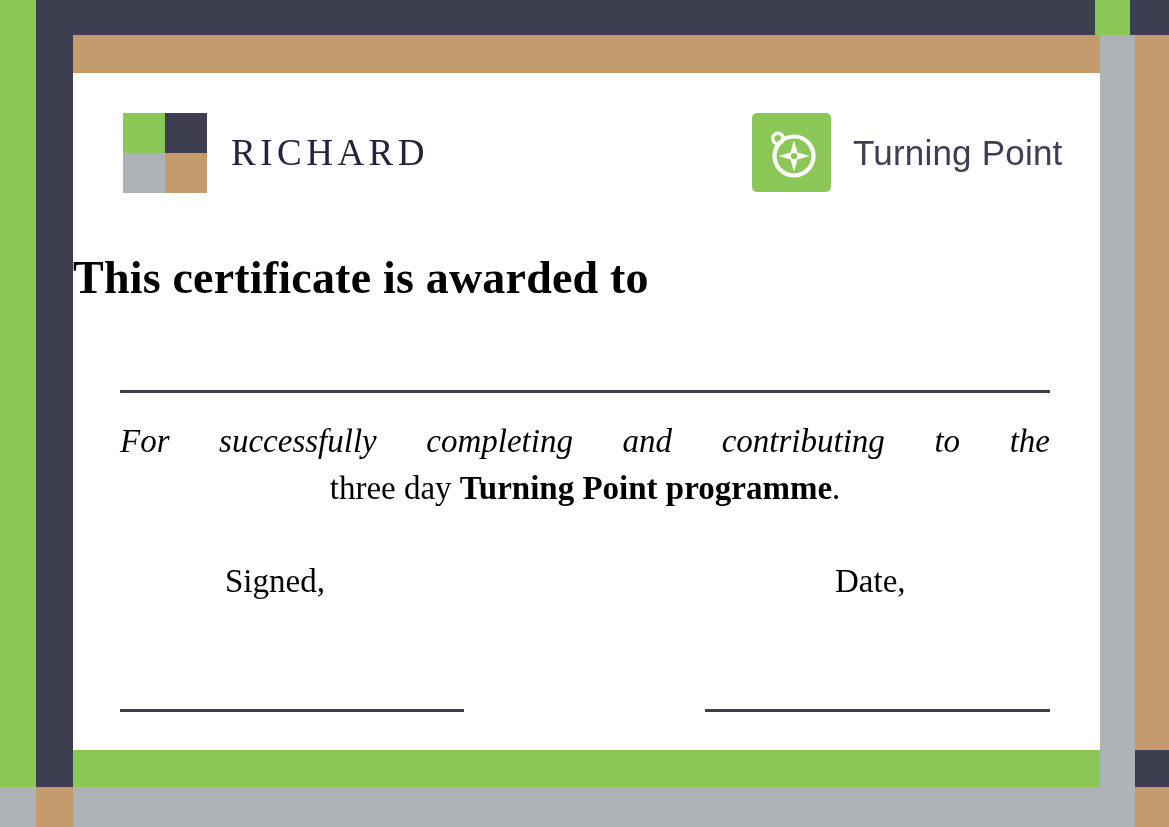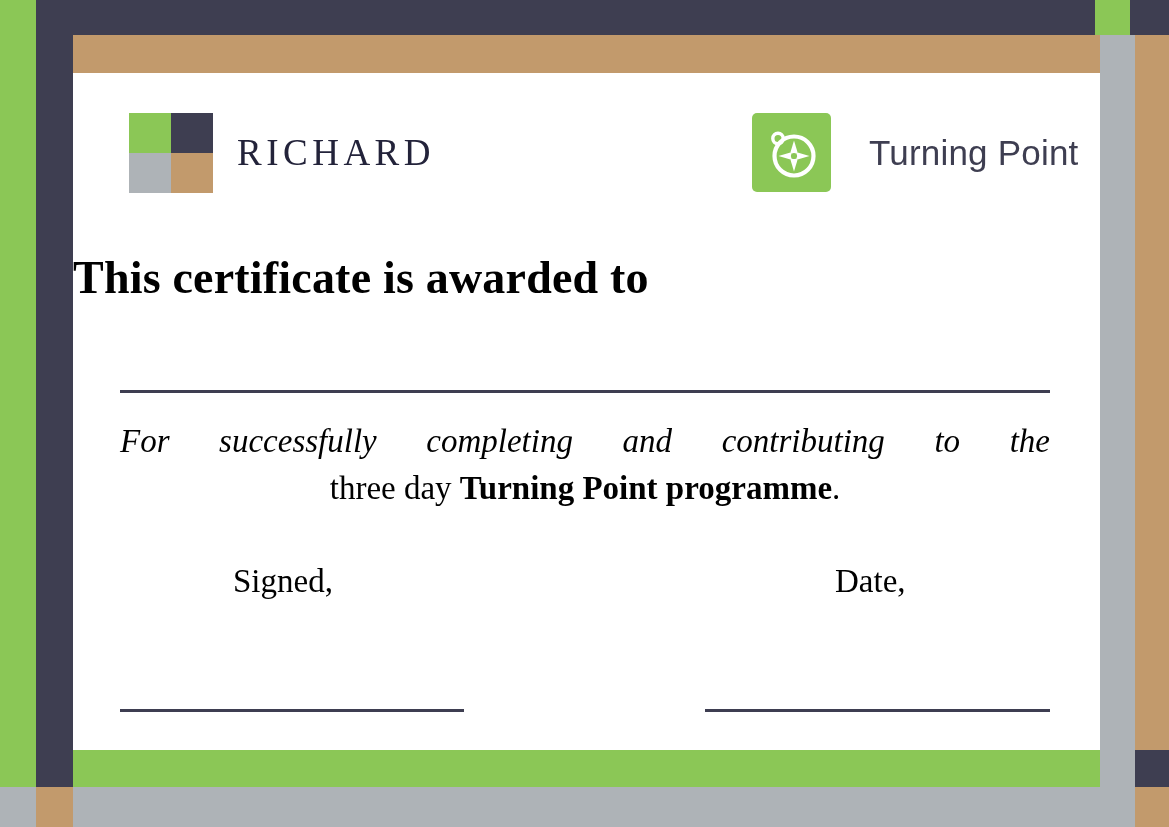--- a/index.html
+++ b/index.html
@@ -53,21 +53,21 @@
     left: 73px;
     top: 73px;
     width: 1027px;
     height: 677px;
     background: #ffffff;
   }
 
   
   .rj-logo {
     position: absolute;
-    left: 56px;
+    left: 50px;
     top: 40px;
     display: flex;
     align-items: center;
   }
   .rj-squares {
     width: 84px;
     height: 80px;
     display: grid;
     grid-template-columns: 1fr 1fr;
     grid-template-rows: 1fr 1fr;
@@ -96,21 +96,20 @@
     margin-left: 7px;
     font-family: "Liberation Serif", serif;
   }
 
   .tp-logo {
     position: absolute;
     left: 679px;
     top: 40px;
     display: flex;
     align-items: center;
-    gap: 16px;
   }
   .tp-badge {
     width: 79px;
     height: 79px;
     background: var(--green);
     border-radius: 5px;
     display: flex;
     align-items: center;
     justify-content: center;
   }
@@ -176,21 +175,21 @@
     top: 490px;
     width: 930px;
     height: 50px;
   }
   .sig-label {
     position: absolute;
     font-family: "Liberation Serif", serif;
     font-size: 33px;
     color: #000000;
   }
-  .sig-label.signed { left: 113px; top: 0; }
+  .sig-label.signed { left: 105px; top: 0; }
   .sig-label.date   { left: 715px; top: 0; }
 
   .sig-line {
     position: absolute;
     height: 3px;
     background: var(--navy);
     top: 636px;
   }
   .sig-line.left  { left: 47px;  width: 344px; }
   .sig-line.right { left: 632px; width: 345px; }

